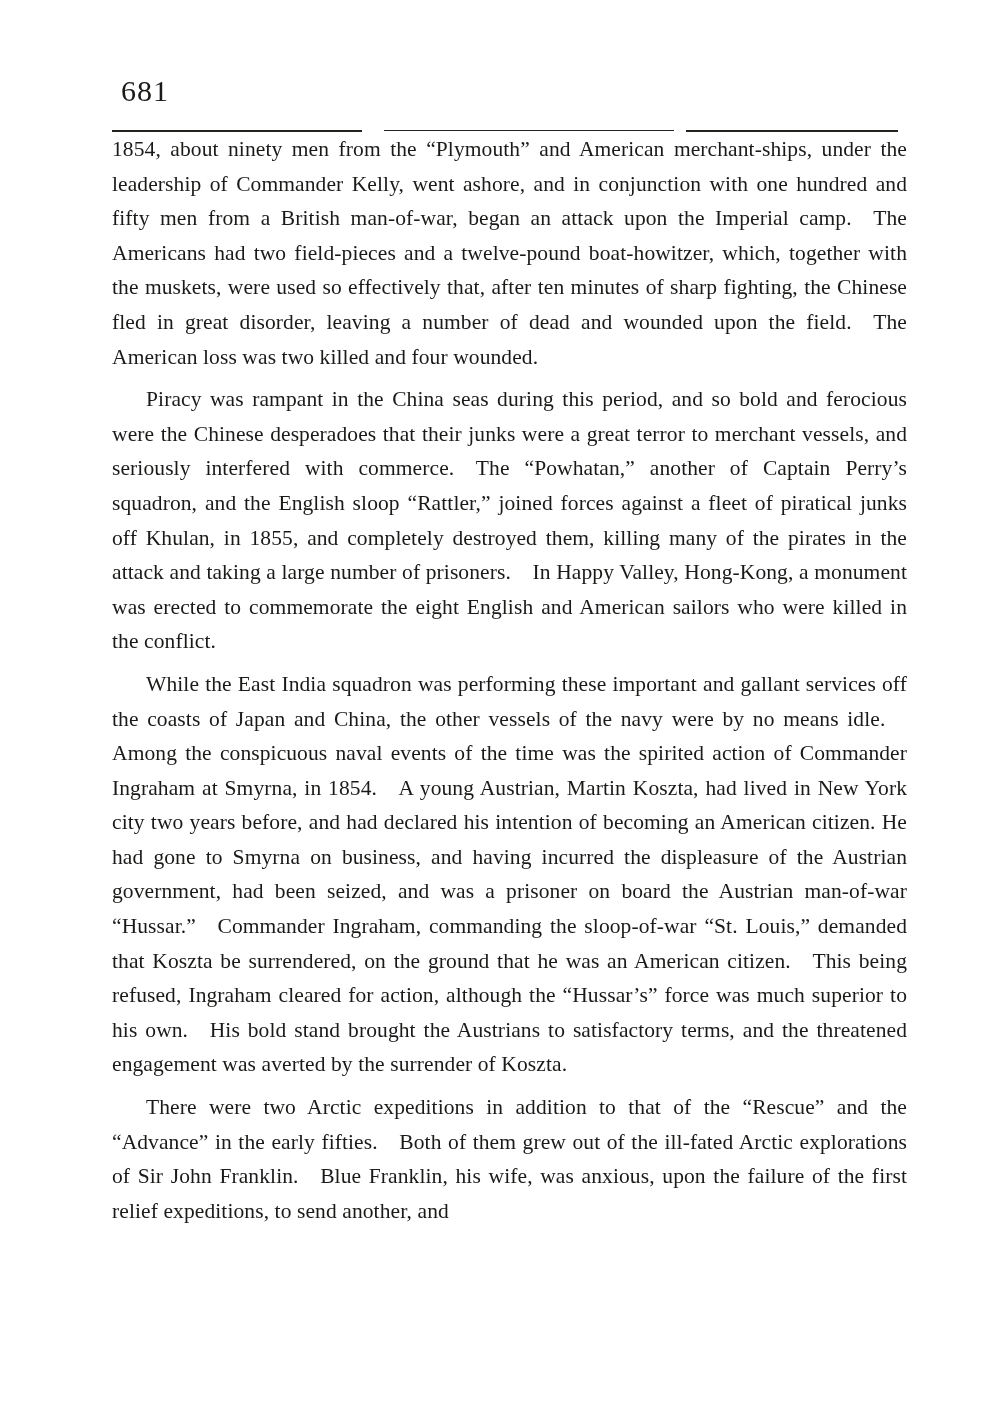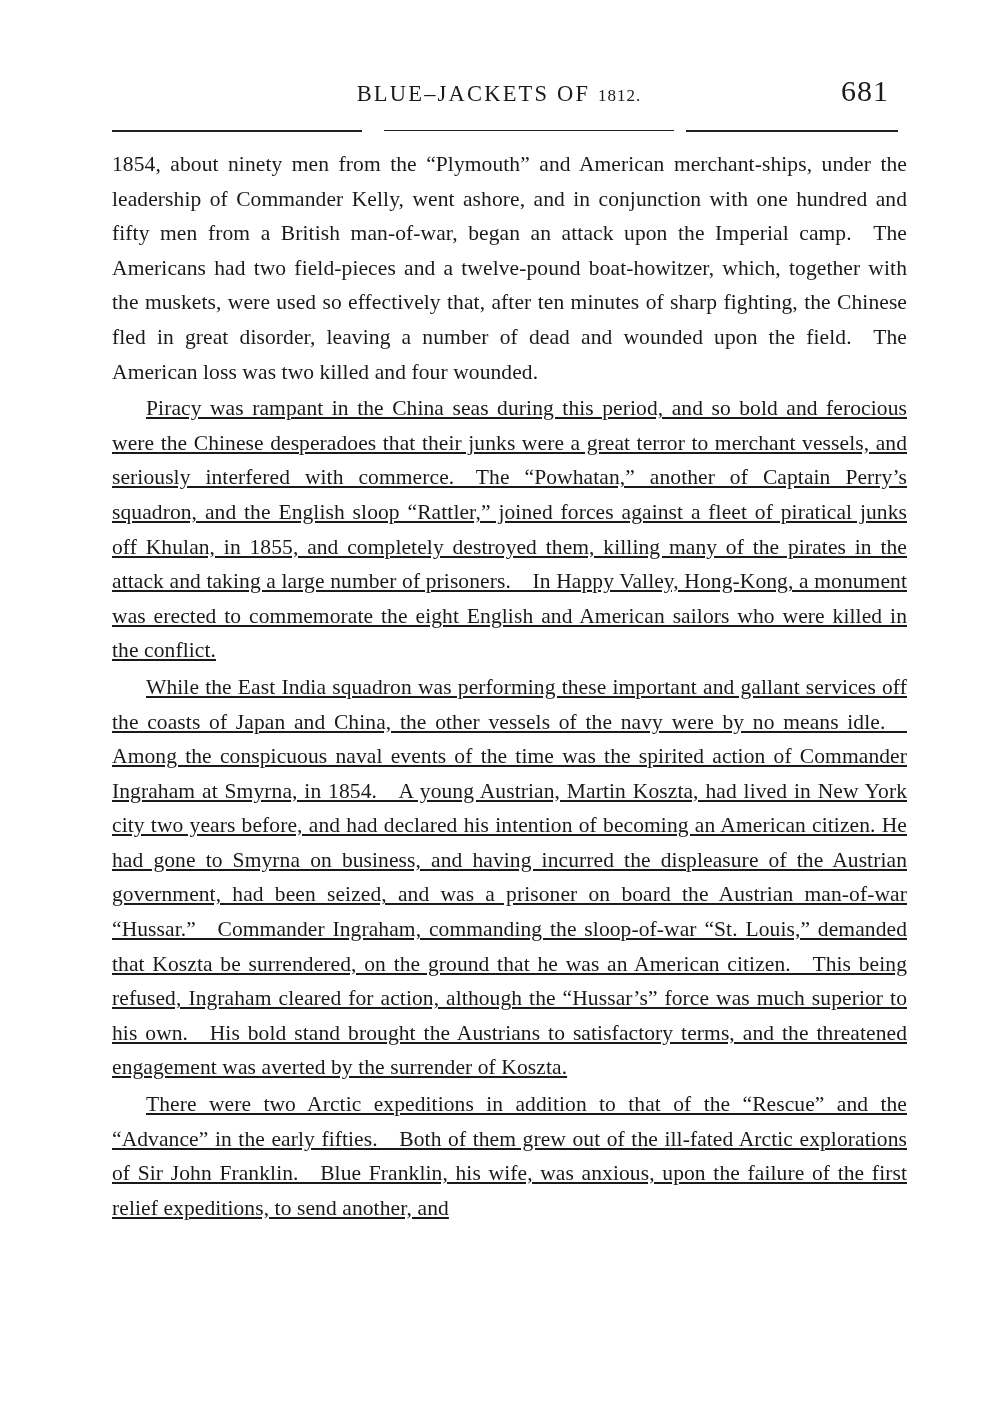--- a/index.html
+++ b/index.html
@@ -68,52 +68,47 @@
   .rule-mid {
     position: absolute;
     top: 2px;
     left: 272px;
     width: 290px;
     height: 1.2px;
     background: #24221f;
   }
   .body-text {
     position: absolute;
-    top: 147px;
+    top: 132px;
     left: 112px;
     width: 795px;
   }
   p {
     margin: 0;
     font-size: 21.5px;
     line-height: 34.6px;
     text-align: justify;
     text-justify: inter-word;
     -webkit-hyphens: none;
     hyphens: none;
     letter-spacing: 0.1px;
   }
   p.indent {
     text-indent: 34px;
   }
   p + p {
-    margin-top: 2px;
-    text-decoration: underline;
+    margin-top: 8px;
   }
 </style>
 </head>
 <body>
 
 <div class="page">
 
   <div class="header">
-    <div class="running-head">
-      <span>Blue–Jackets of</span>
-      <span class="year">1812.</span>
-    </div>
     <div class="folio">681</div>
   </div>
 
   <div class="rule-wrap">
     <div class="rule-left"></div>
     <div class="rule-mid"></div>
     <div class="rule-right"></div>
   </div>
 
   <div class="body-text">

